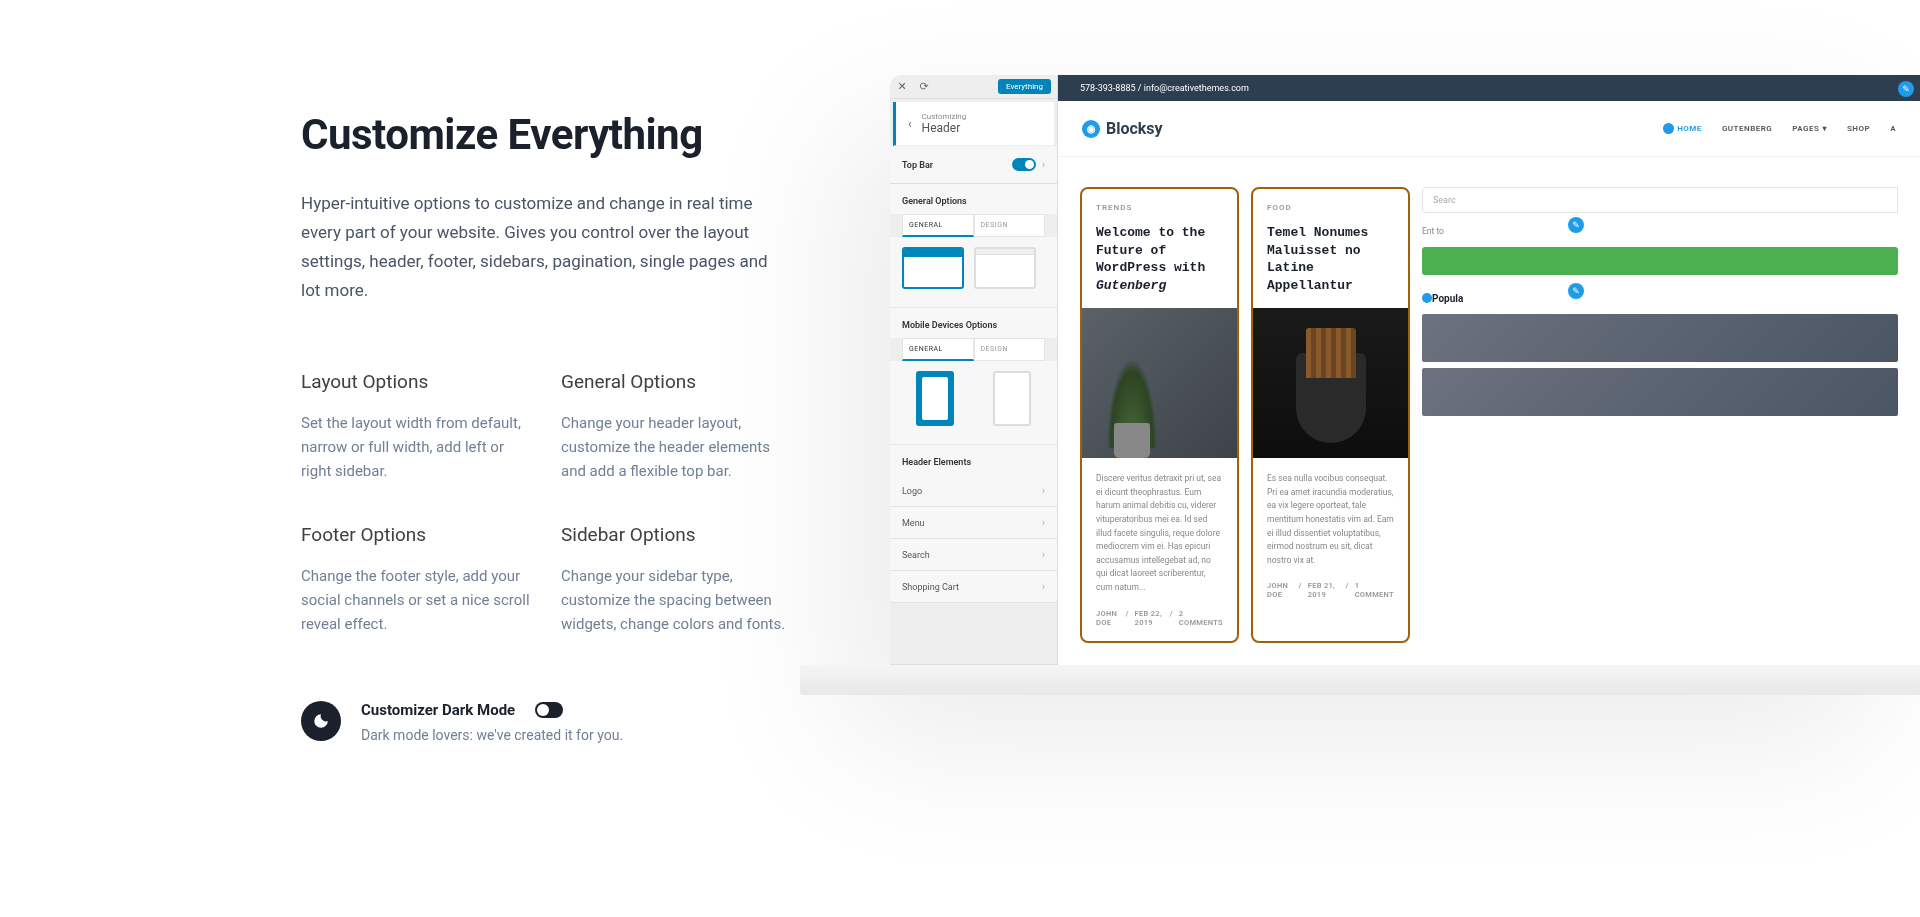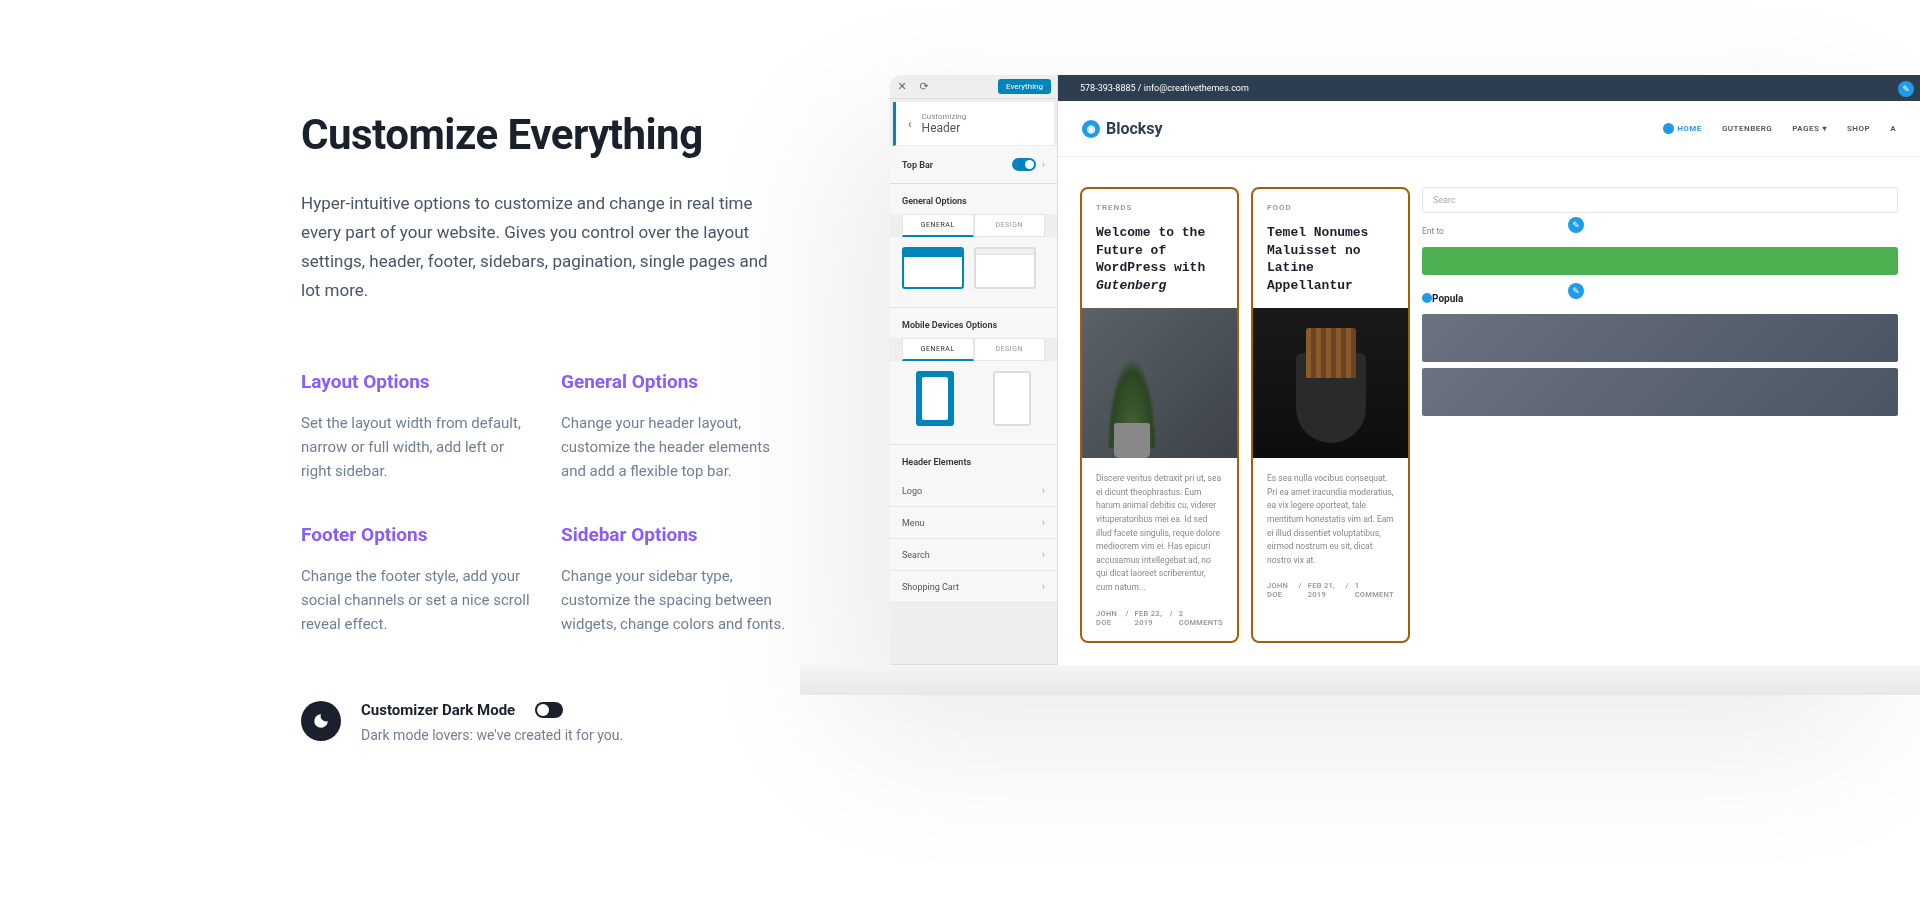--- a/index.html
+++ b/index.html
@@ -4,21 +4,21 @@
 <style>
 * { margin: 0; padding: 0; box-sizing: border-box; }
 body { font-family: -apple-system, BlinkMacSystemFont, 'Segoe UI', Roboto, sans-serif; background: #fff; width: 1920px; height: 917px; overflow: hidden; position: relative; }
 
 
 .content-section { position: absolute; left: 301px; top: 110px; width: 500px; }
 .main-heading { font-size: 42px; font-weight: 700; color: #1a202c; margin-bottom: 30px; letter-spacing: -0.5px; }
 .subtitle { font-size: 17px; color: #4a5568; line-height: 1.7; margin-bottom: 65px; max-width: 490px; }
 
 .features-grid { display: grid; grid-template-columns: 1fr 1fr; gap: 40px 20px; }
-.feature-title { font-size: 19px; font-weight: 700; color: #8b5cf6; margin-bottom: 18px; }
+.feature-title { font-size: 19px; font-weight: 400; color: #404040; margin-bottom: 18px; }
 .feature-desc { font-size: 15px; color: #718096; line-height: 1.6; max-width: 230px; }
 
 .dark-mode-section { display: flex; align-items: flex-start; margin-top: 65px; }
 .moon-badge { width: 40px; height: 40px; border-radius: 50%; background: #1a202c; display: flex; align-items: center; justify-content: center; margin-right: 20px; }
 .moon-badge svg { width: 18px; height: 18px; fill: #fff; }
 .dark-mode-text { flex: 1; }
 .dark-mode-header { display: flex; align-items: center; gap: 20px; }
 .dark-mode-title { font-size: 15px; font-weight: 700; color: #1a202c; }
 .toggle { width: 28px; height: 16px; border-radius: 10px; background: #1a202c; position: relative; cursor: pointer; }
 .toggle::after { content: ''; position: absolute; width: 12px; height: 12px; border-radius: 50%; background: #fff; top: 2px; left: 2px; }
@@ -39,21 +39,21 @@
 .cust-header-text { flex: 1; }
 .cust-label { font-size: 8px; color: #888; }
 .cust-title { font-size: 12px; color: #555; }
 .cust-row { padding: 12px; display: flex; align-items: center; justify-content: space-between; border-bottom: 1px solid #ddd; background: #f7f7f7; }
 .cust-row-label { font-size: 9px; color: #333; font-weight: 600; }
 .cust-toggle { width: 24px; height: 13px; border-radius: 7px; background: #0085ba; position: relative; }
 .cust-toggle::after { content: ''; position: absolute; width: 9px; height: 9px; border-radius: 50%; background: #fff; top: 2px; right: 2px; }
 .cust-chev { color: #aaa; font-size: 10px; }
 .cust-section-title { padding: 12px 12px 8px; font-size: 9px; color: #333; font-weight: 600; background: #f7f7f7; }
 .cust-tabs { display: flex; margin: 0 12px; }
-.cust-tab { flex: 1; padding: 6px; text-align: center; font-size: 7px; letter-spacing: 0.5px; color: #999; background: #fff; border: 1px solid #e5e5e5; cursor: pointer; }
+.cust-tab { flex: 1; padding: 6px; font-size: 7px; letter-spacing: 0.5px; color: #999; background: #fff; border: 1px solid #e5e5e5; cursor: pointer; }
 .cust-tab.active { color: #333; border-bottom: 2px solid #0085ba; }
 .cust-thumbs { display: flex; gap: 10px; padding: 10px 12px 18px; background: #f7f7f7; }
 .cust-thumb { width: 62px; height: 42px; border: 2px solid #ddd; border-radius: 3px; background: #fff; cursor: pointer; position: relative; overflow: hidden; }
 .cust-thumb.active { border-color: #0085ba; }
 .cust-thumb-bar { height: 8px; background: #0085ba; }
 .cust-thumb-inactive-bar { height: 6px; background: #f0f0f0; border-bottom: 1px solid #e0e0e0; }
 .cust-thumbs.mobile .cust-thumb { width: 38px; height: 55px; margin: 0 auto; }
 .cust-thumbs.mobile .cust-thumb.active { background: #0085ba; }
 .cust-thumbs.mobile .cust-thumb.active .inner { background: #fff; margin: 4px; height: calc(100% - 8px); border-radius: 2px; }
 .cust-item { padding: 10px 12px; display: flex; justify-content: space-between; align-items: center; border-bottom: 1px solid #e5e5e5; font-size: 9px; color: #555; background: #f7f7f7; cursor: pointer; }

